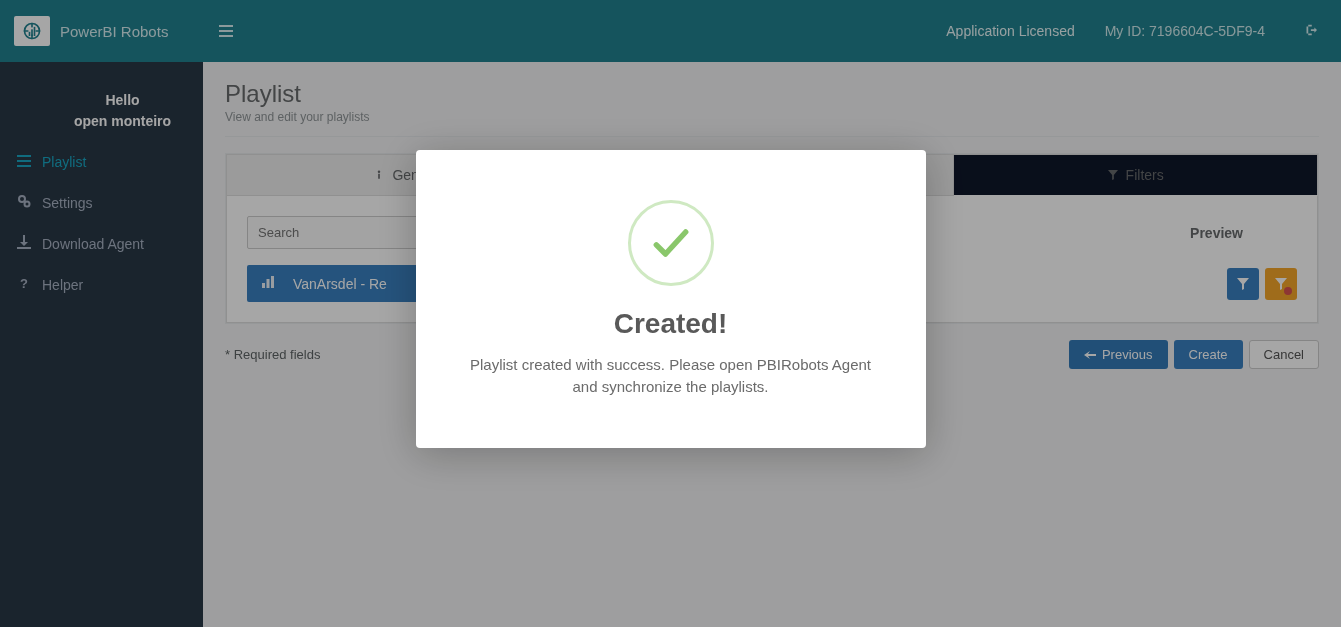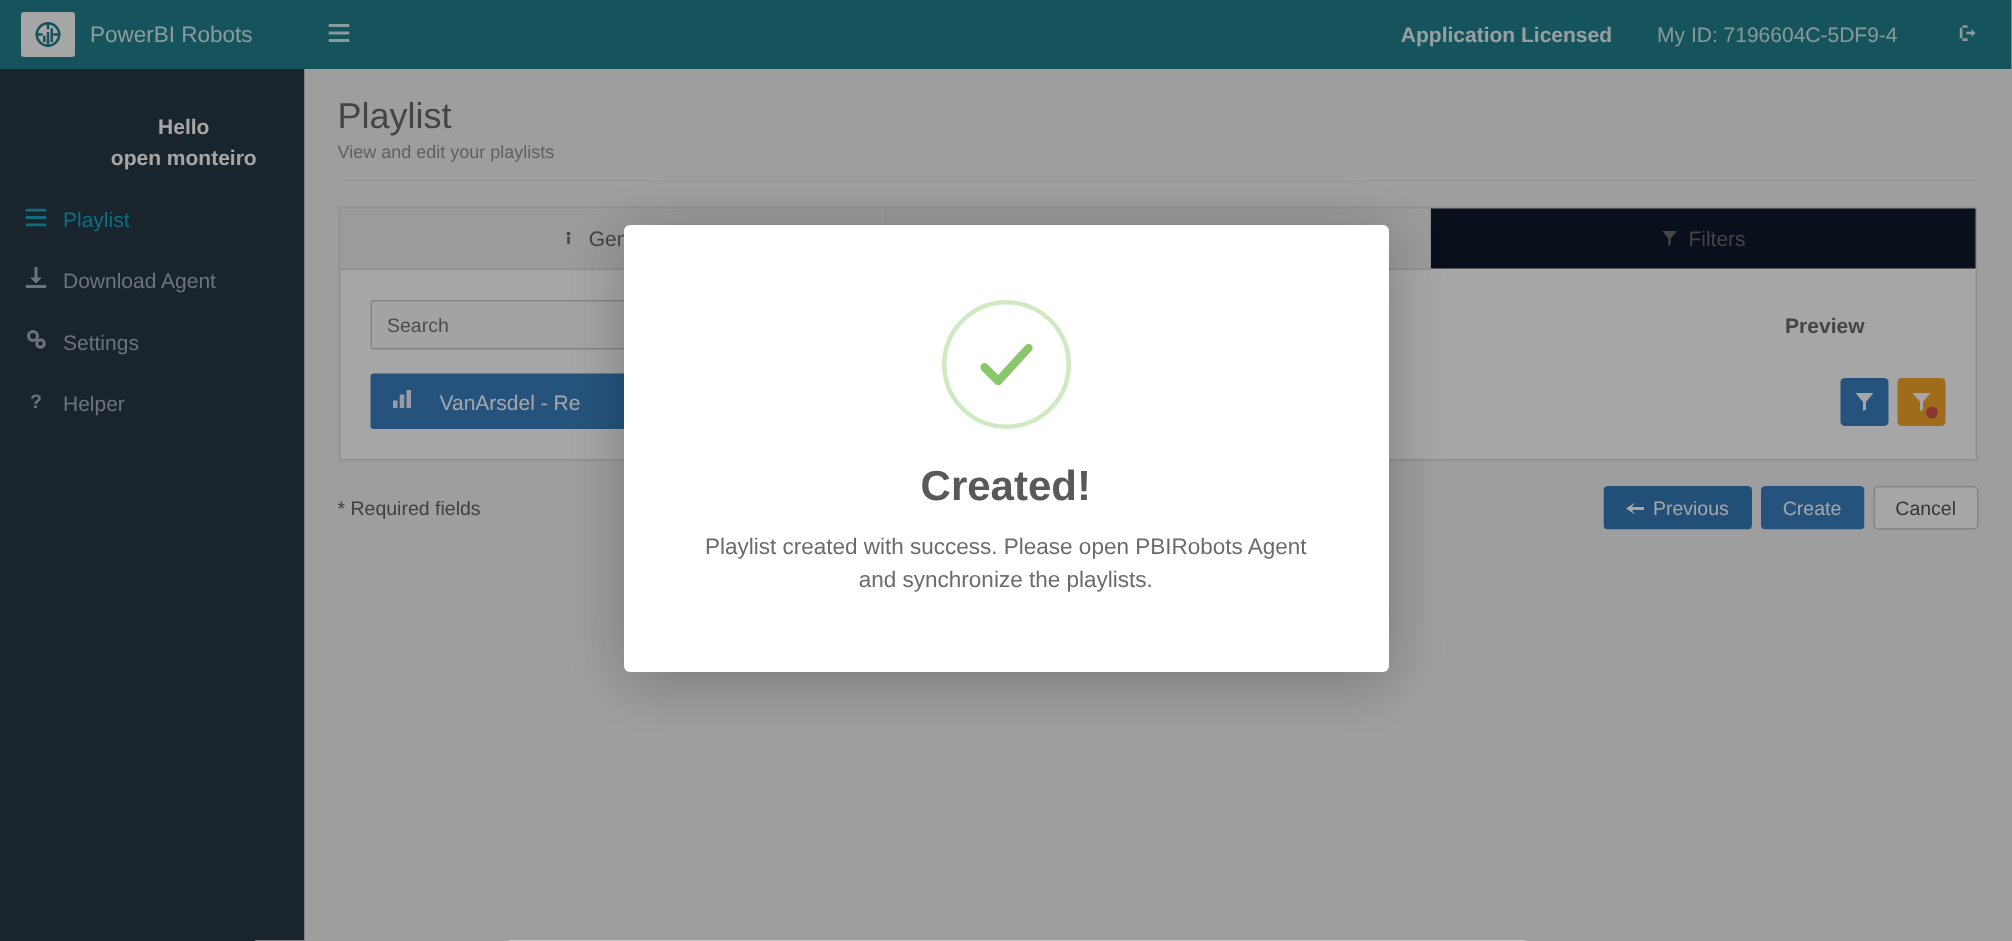--- a/index.html
+++ b/index.html
@@ -1,25 +1,25 @@
 <!DOCTYPE html>
 <html><head>
 <meta charset="utf-8">
 <style>
   * { box-sizing: border-box; margin: 0; padding: 0; }
   html, body { height: 100%; font-family: "Helvetica Neue", Arial, sans-serif; font-size: 14px; color: #333; }
   body { background: #f3f3f4; overflow: hidden; }
 
-  .topbar { height: 46px; background: #21818f; color: #d8f3f5; display: flex; align-items: center; position: relative; }
+  .topbar { height: 62px; background: #21818f; color: #d8f3f5; display: flex; align-items: center; position: relative; }
   .brand { display: flex; align-items: center; height: 46px; width: 203px; padding: 0 14px; gap: 10px; }
   .brand-icon { width: 36px; height: 30px; background: #fff; border-radius: 2px; display: flex; align-items: center; justify-content: center; }
   .brand-text { font-size: 15px; color: #d6edf0; }
   .topbar .hamburger { color: #d6edf0; font-size: 15px; padding: 0 16px; cursor: pointer; }
   .topbar-right { margin-left: auto; display: flex; align-items: center; gap: 30px; padding-right: 16px; }
-  .topbar-right .lic { font-weight: 700; color: #e8f6f7; }
+  .topbar-right .lic { font-weight: 400; color: #e8f6f7; }
   .topbar-right .myid { color: #cfeaec; }
   .topbar-right .logout { padding: 0 8px; cursor: pointer; color: #d6edf0; }
 
   .shell { display: flex; height: calc(100% - 46px); }
 
   .sidebar { width: 203px; background: #293846; color: #a7b1c2; flex: none; }
   .sidebar .greet { text-align: center; color: #fff; font-weight: 600; padding: 28px 0 10px; line-height: 1.5; margin-left: 42px; }
   .sidebar .greet .hello { display: block; }
   .sidebar .greet .name  { display: block; }
   .nav-item { display: flex; align-items: center; gap: 10px; padding: 12px 16px; color: #a7b1c2; cursor: pointer; }
@@ -118,33 +118,33 @@
       <span class="ico">
         <svg viewBox="0 0 14 12" width="14" height="12">
             <path stroke="#19a7c4" stroke-width="2" d="M0 1h14M0 6h14M0 11h14"></path>
           </svg>
       </span>
       <span class="txt">Playlist</span>
     </div>
     <div class="nav-item">
       <span class="ico">
         <svg viewBox="0 0 14 14" width="14" height="14">
-            <path fill="#a7b1c2" d="M6 0h2v7h3l-4 4-4-4h3zM0 12h14v2H0z"></path>
-          </svg>
-      </span>
-      <span class="txt">Download Agent</span>
-    </div>
-    <div class="nav-item">
-      <span class="ico">
-        <svg viewBox="0 0 14 14" width="14" height="14">
             <circle cx="5" cy="5" r="3" fill="none" stroke="#a7b1c2" stroke-width="2"></circle>
             <circle cx="10" cy="10" r="2.5" fill="none" stroke="#a7b1c2" stroke-width="2"></circle>
           </svg>
       </span>
       <span class="txt">Settings</span>
+    </div>
+    <div class="nav-item">
+      <span class="ico">
+        <svg viewBox="0 0 14 14" width="14" height="14">
+            <path fill="#a7b1c2" d="M6 0h2v7h3l-4 4-4-4h3zM0 12h14v2H0z"></path>
+          </svg>
+      </span>
+      <span class="txt">Download Agent</span>
     </div>
     <div class="nav-item">
       <span class="ico">
         <svg viewBox="0 0 14 14" width="14" height="14">
             <text x="3" y="12" font-size="13" font-weight="bold" fill="#a7b1c2">?</text>
           </svg>
       </span>
       <span class="txt">Helper</span>
     </div>
   </aside>

